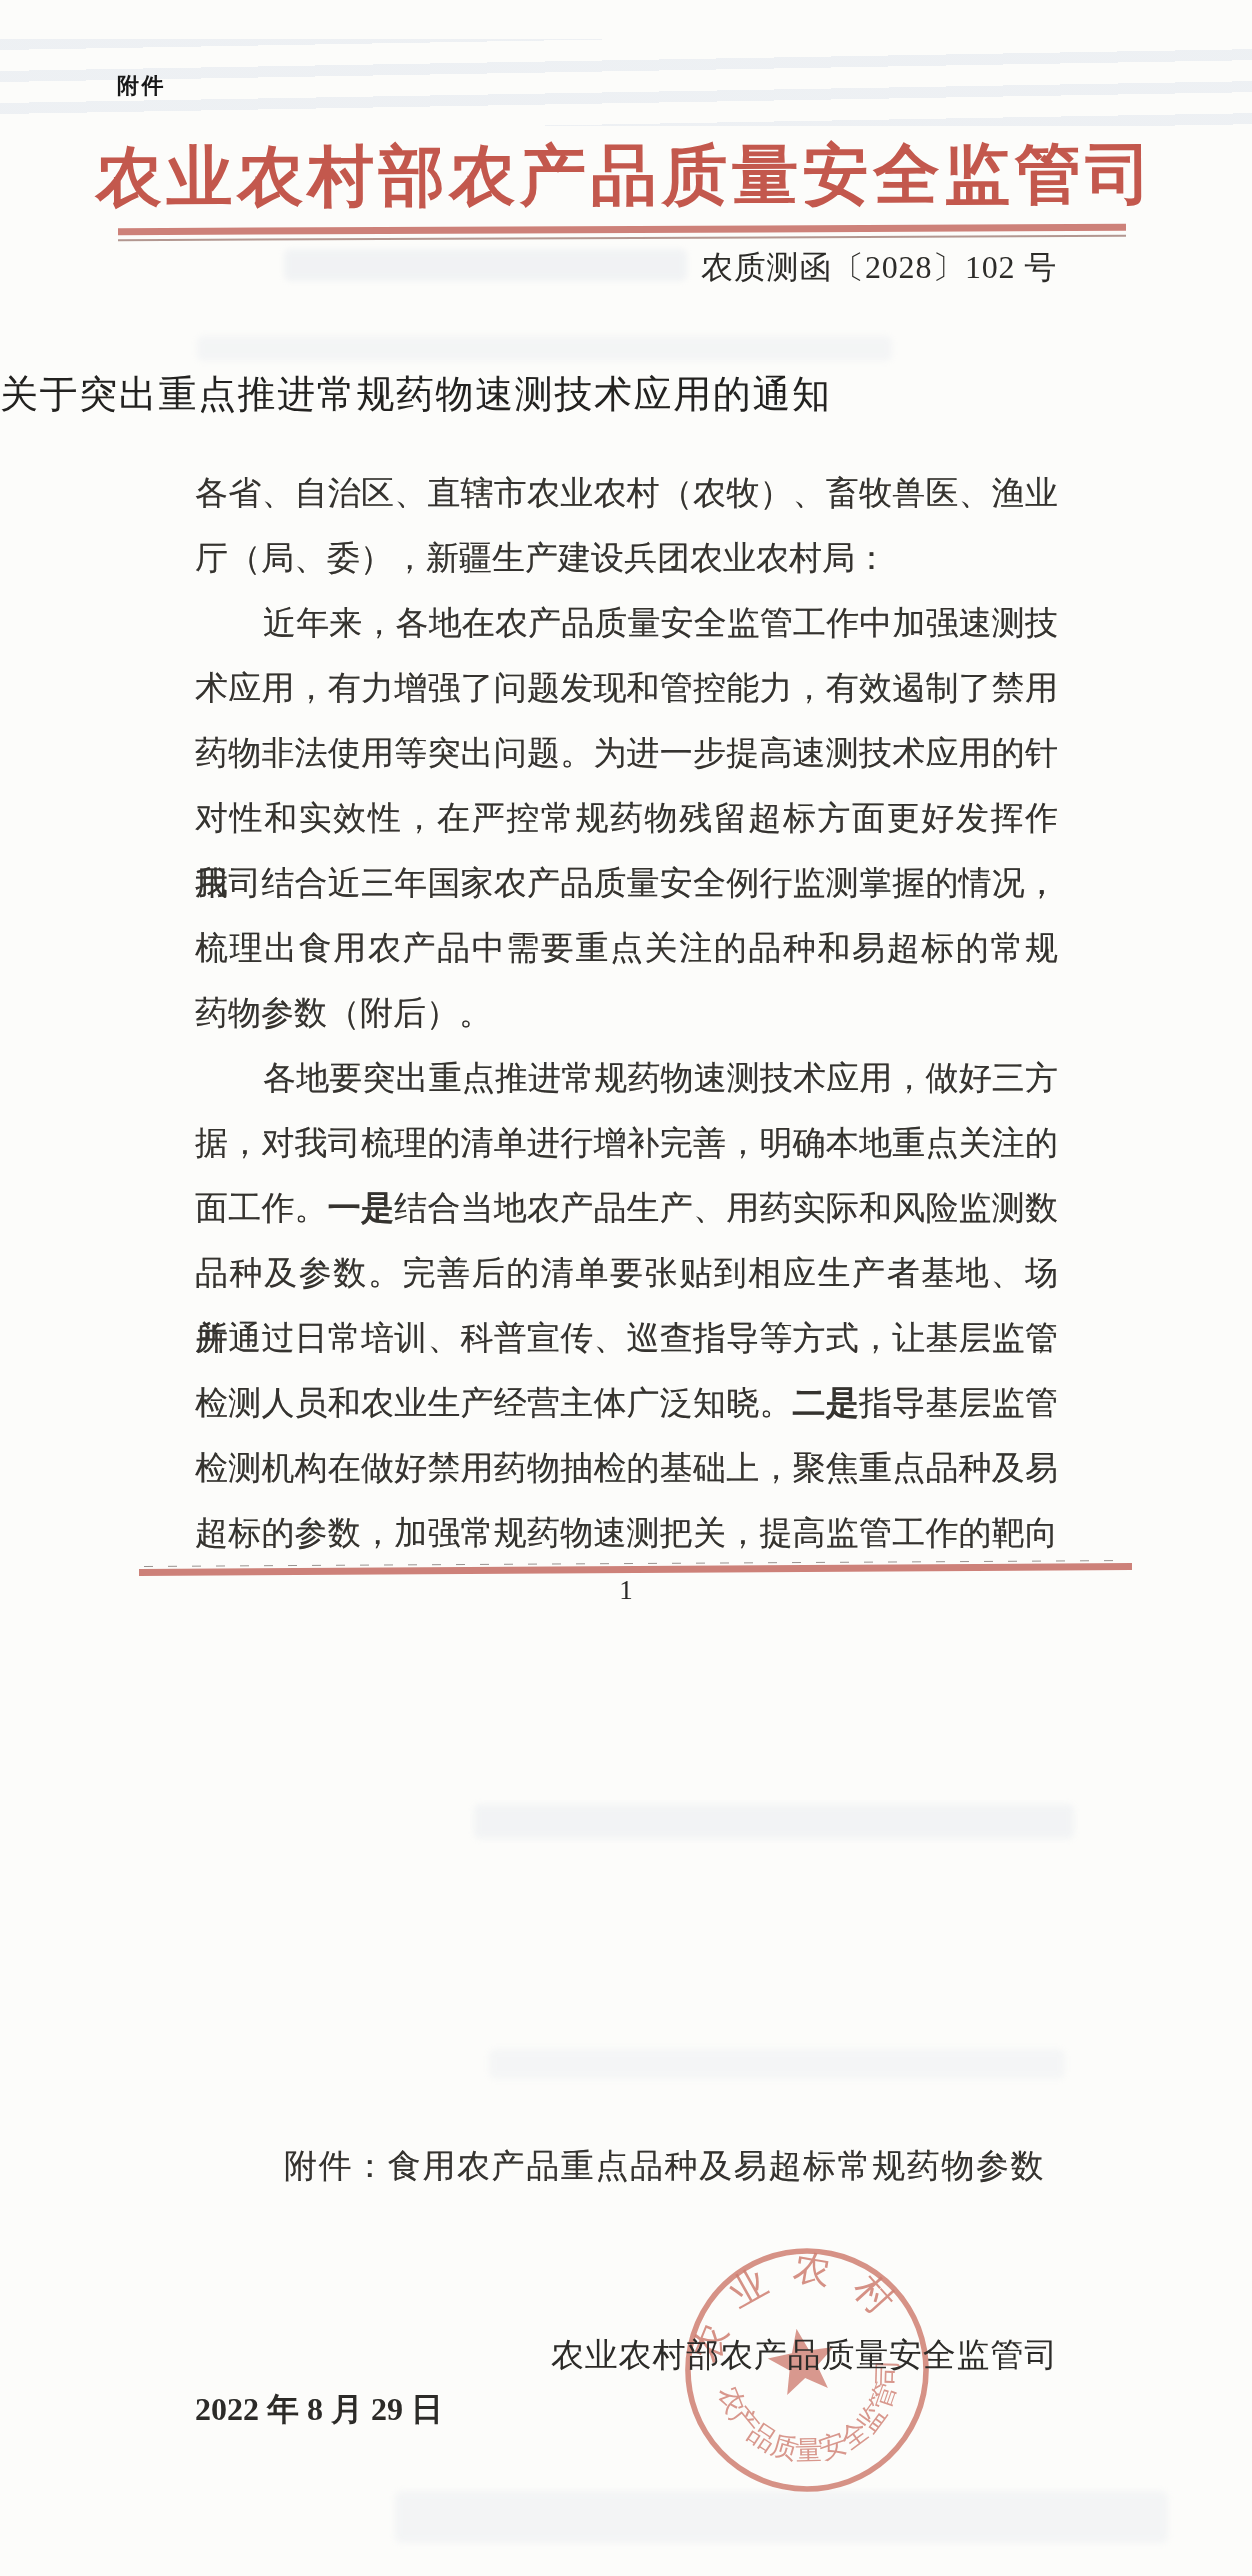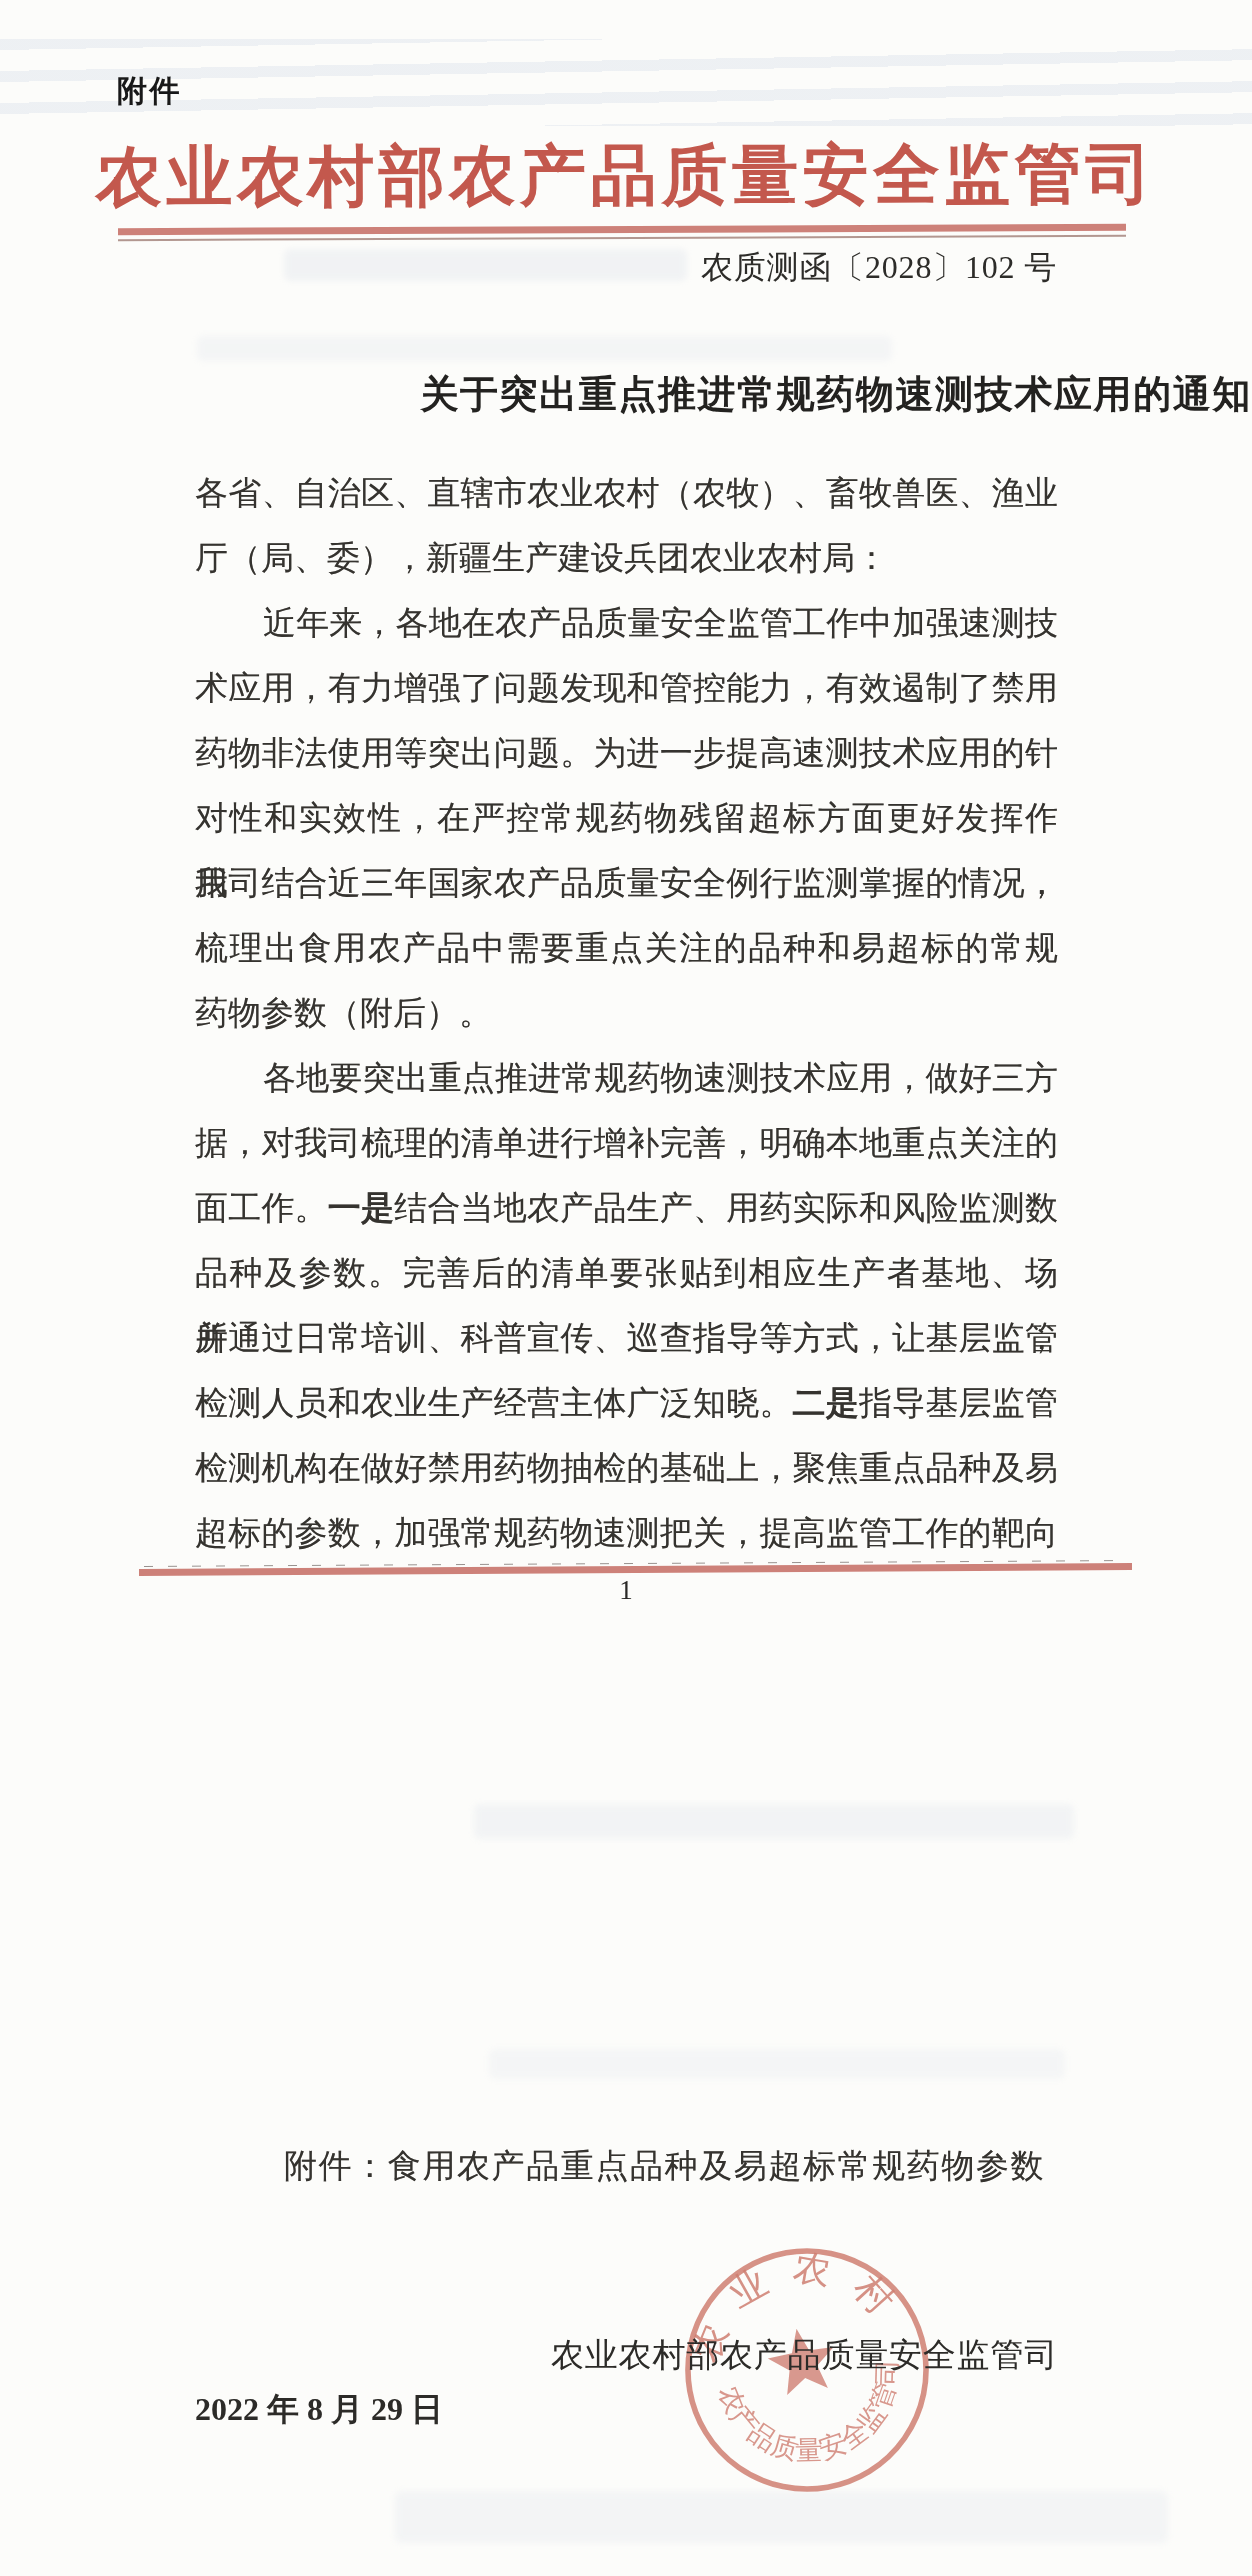--- a/index.html
+++ b/index.html
@@ -22,21 +22,21 @@
   .streaks{
     position:absolute;left:0;top:39px;width:100%;height:87px;
     background:repeating-linear-gradient(179deg, rgba(186,199,220,.22) 0 11px, rgba(255,255,255,0) 11px 32px);
   }
   .bleed{
     position:absolute;background:#b9c4d8;opacity:.16;filter:blur(3.2px);border-radius:6.3px;
   }
   .att{
     position:absolute;left:117px;top:71px;
     font-family:"Liberation Sans", sans-serif;
-    font-size:30px;font-weight:700;letter-spacing:2.4px;color:#191919;
+    font-size:22px;font-weight:700;letter-spacing:2.4px;color:#191919;
   }
   .masthead{
     position:absolute;left:0;right:0;top:131px;
     text-align:center;
     font-size:66px;font-weight:700;letter-spacing:4.7px;
     color:var(--masthead-red);
     transform:rotate(-0.2deg);
     white-space:nowrap;
   }
   .rule{
@@ -45,22 +45,22 @@
   }
   .rule .thick{height:7px;background:var(--rule-red);}
   .rule .thin{height:1.6px;margin-top:4px;background:#8a6158;opacity:.65;}
   .docnum{
     position:absolute;right:195px;top:246px;
     font-size:32px;letter-spacing:0.8px;color:#2d2c29;
     white-space:nowrap;
   }
   .title{
     position:absolute;left:0;right:0;top:369px;margin:0;
-    text-align:right;
-    font-size:38px;font-weight:700;letter-spacing:1.6px;color:#232220;
+    text-align:left;
+    font-size:38px;font-weight:400;letter-spacing:1.6px;color:#232220;
     white-space:nowrap;
   }
   .body{
     position:absolute;left:195px;width:863px;
     font-size:33px;color:var(--ink);
     text-shadow:0 0 0.5px rgba(60,55,50,.45);
   }
   .body1{top:461px;}
   .body2{top:1862px;}
   .body .line{

